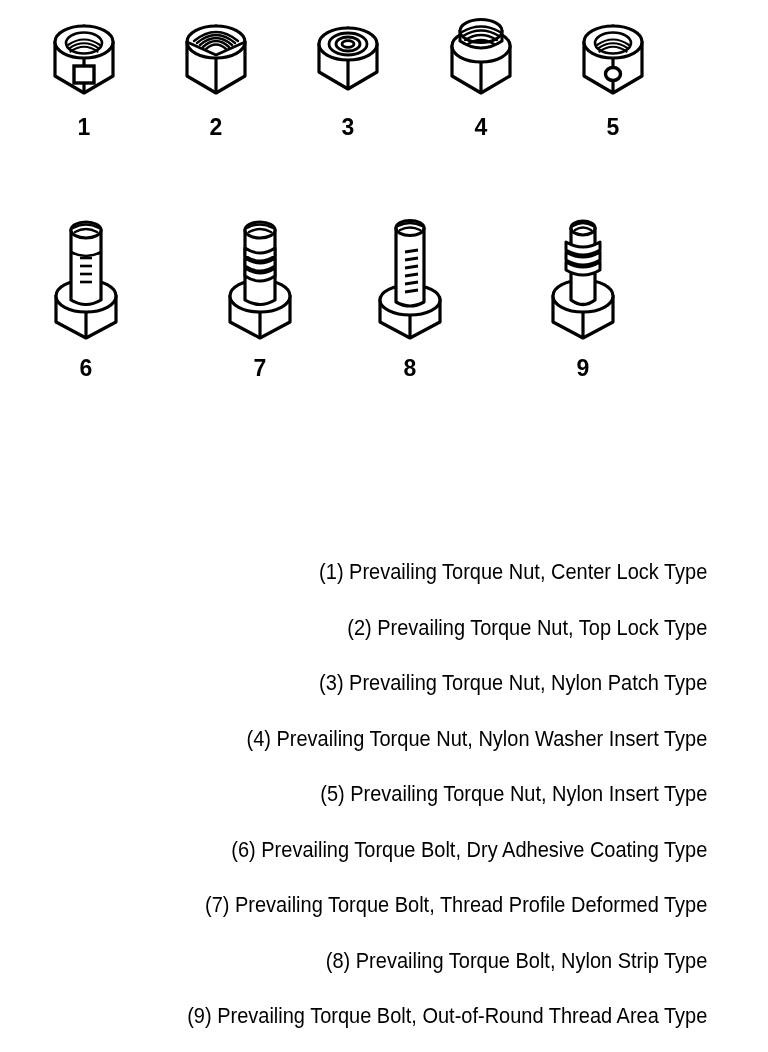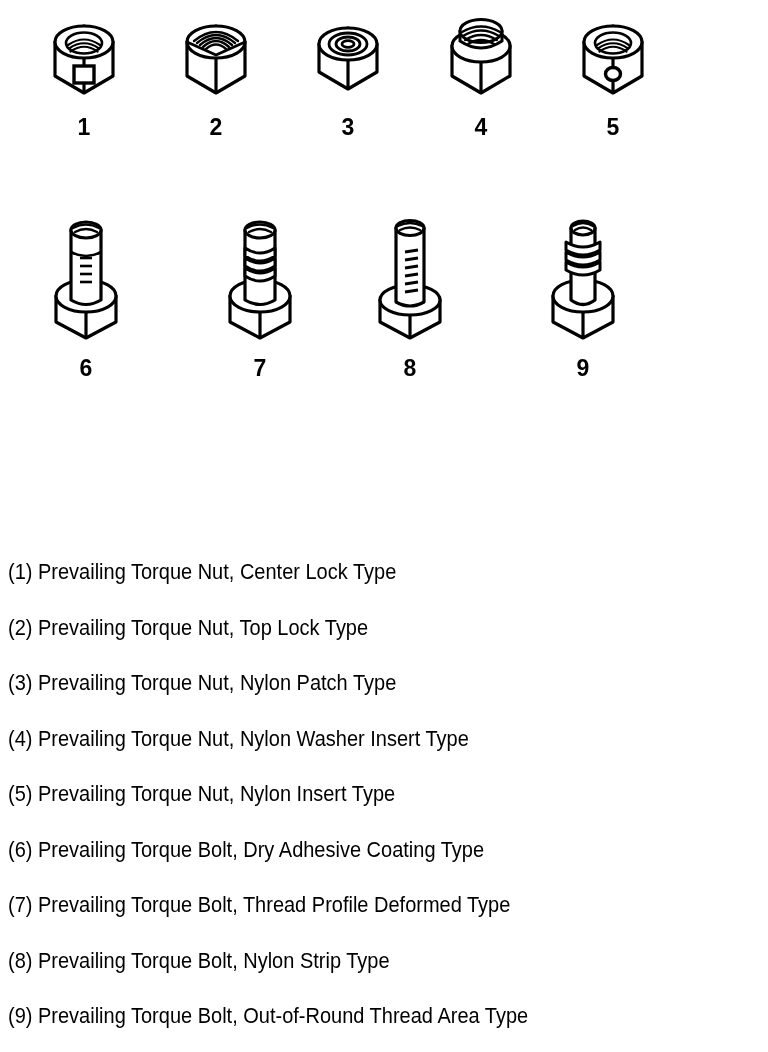--- a/index.html
+++ b/index.html
@@ -62,20 +62,21 @@
 
   
   #caption-list {
     position: absolute;
     left: 8px;
     top: 545px;
     width: 752px;
     margin: 0;
     padding: 0;
     list-style: none;
+    text-align: right;
   }
   .caption-item {
     font-family: "Liberation Sans", sans-serif;
     font-size: 21.5px;
     line-height: 55.5px;
     white-space: nowrap;
     color: #000000;
     transform: scaleX(0.93);
     transform-origin: left center;
   }

